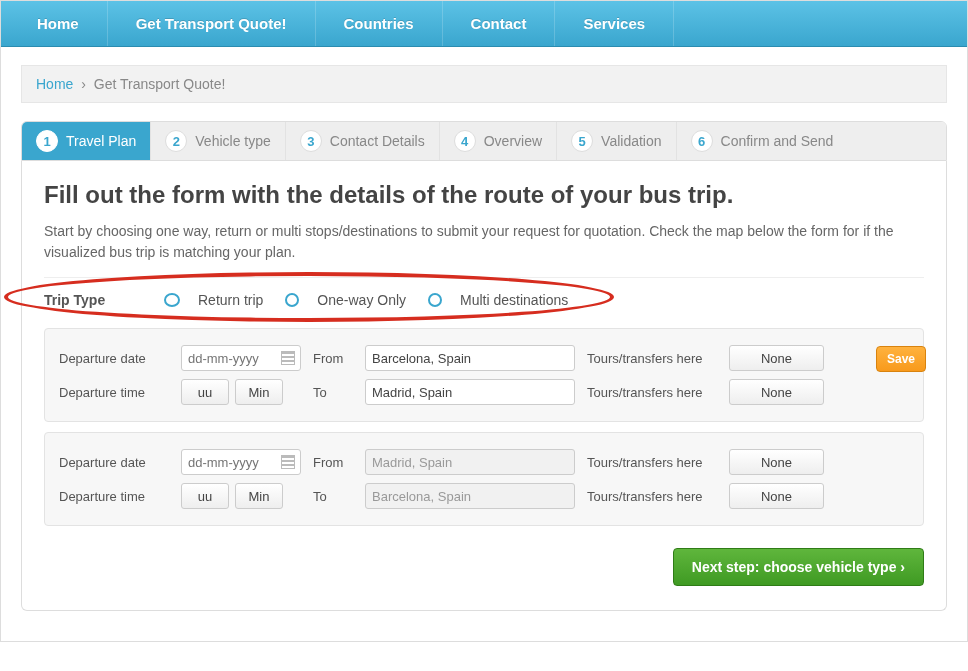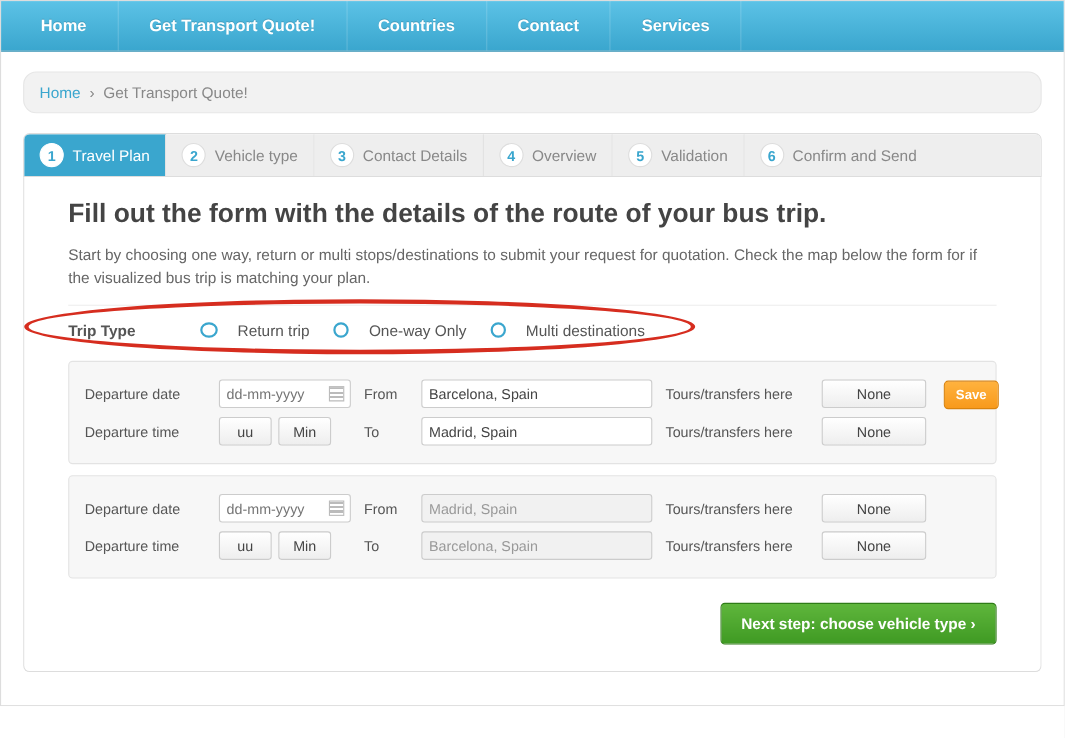--- a/index.html
+++ b/index.html
@@ -38,21 +38,21 @@
 
   
   .body {
     padding: 18px 20px 30px;
   }
 
   
   .crumb {
     background: #f2f2f2;
     border: 1px solid #e6e6e6;
-    border-radius: 12px;
+    border-radius: 0;
     padding: 10px 14px;
     margin-bottom: 18px;
     font-size: 14px;
   }
   .crumb a { color: #3aa6ce; text-decoration: none; }
   .crumb-sep { color: #888; margin: 0 4px; }
   .crumb-cur { color: #888; }
 
   
   .steps {
@@ -85,21 +85,21 @@
     background: #3aa6ce;
     color: #fff;
   }
   .step.active .num { color: #3aa6ce; border-color: #fff; }
 
   
   .panel {
     border: 1px solid #ddd;
     border-top: none;
     border-radius: 0 0 6px 6px;
-    padding: 20px 40px 24px;
+    padding: 20px 22px 24px;
     position: relative;
   }
   .panel h2 {
     font-size: 24px;
     color: #444;
     font-weight: bold;
     margin-bottom: 12px;
   }
   .panel p.intro {
     color: #666;

